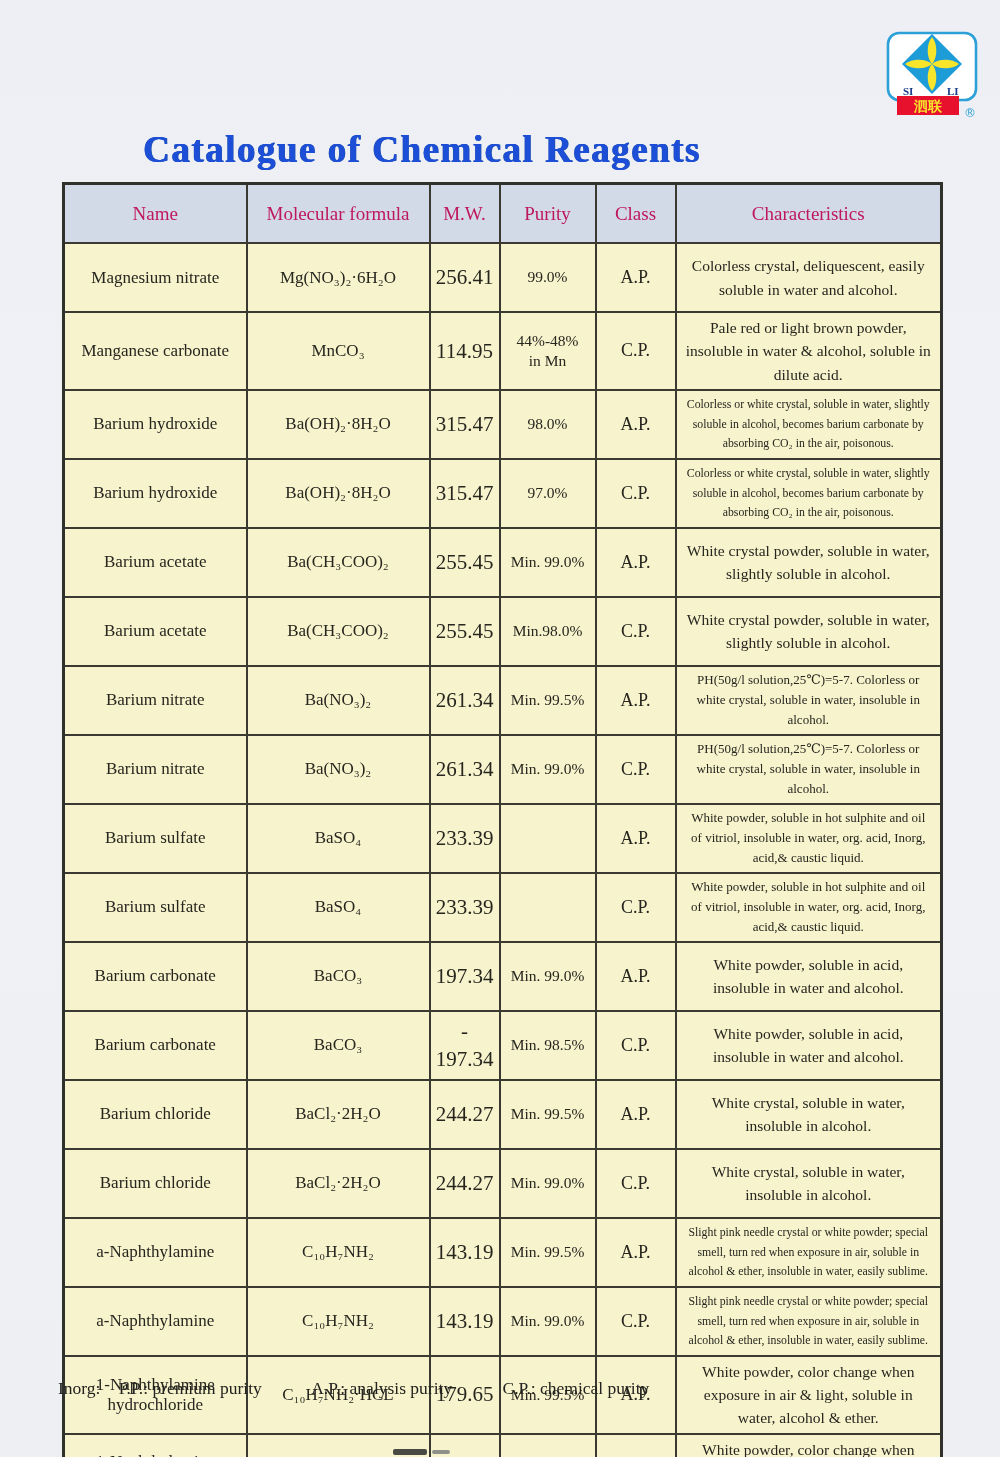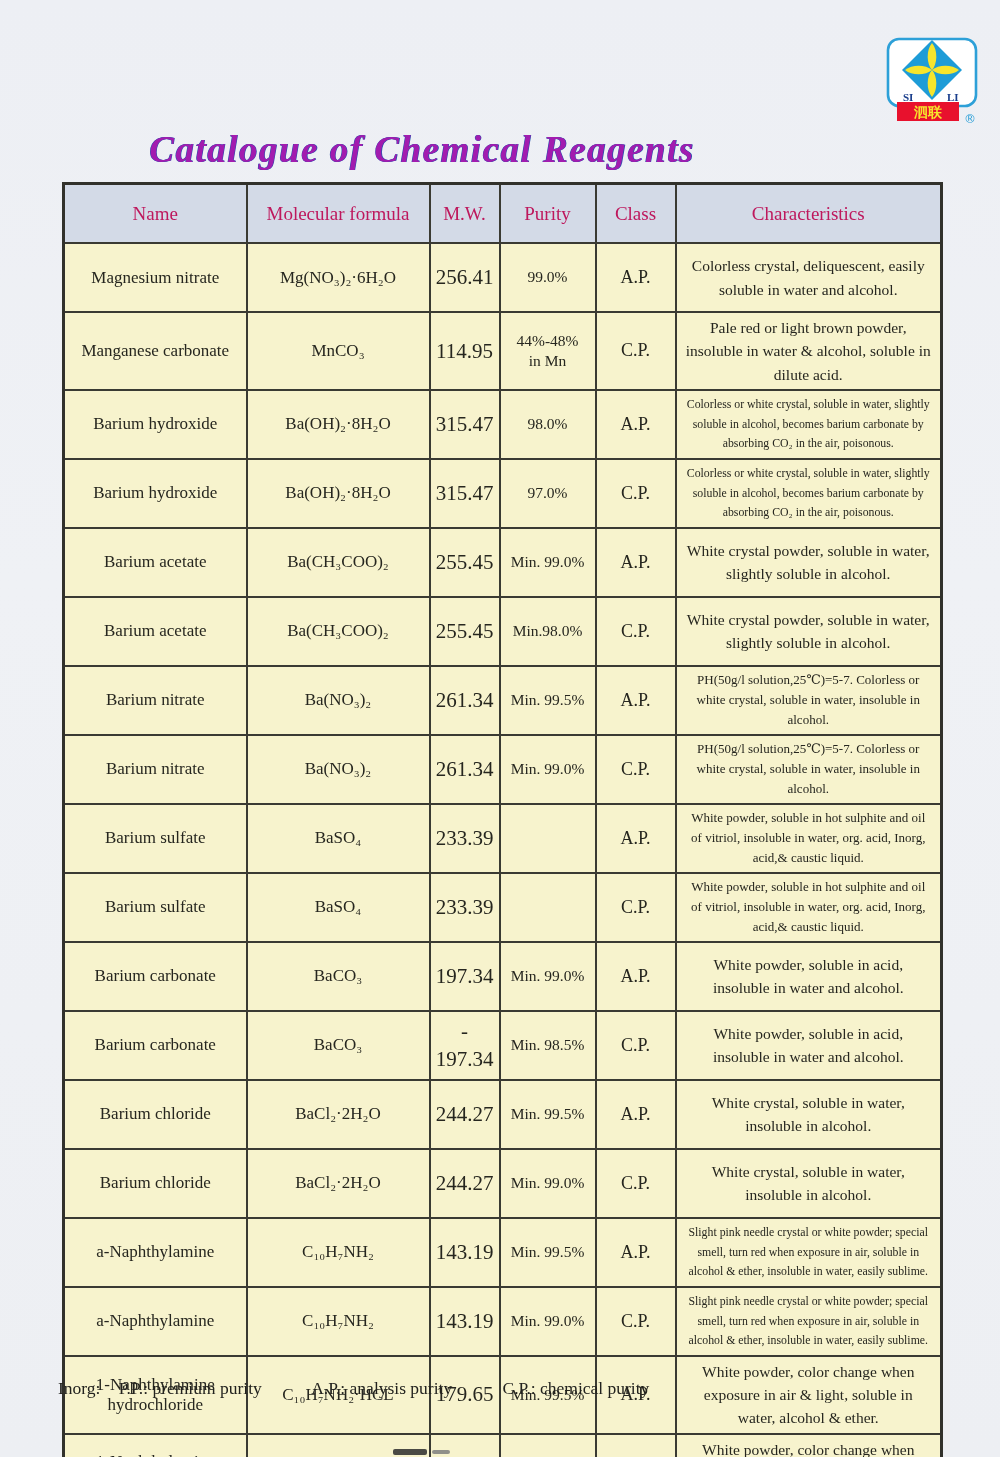--- a/index.html
+++ b/index.html
@@ -7,28 +7,28 @@
     width:1000px;height:1457px;
     background:#eef0f5;
     position:relative;
     font-family:"Liberation Serif","DejaVu Serif",serif;
     color:#22221e;
     overflow:hidden;
   }
   
   .page-tint{position:absolute;inset:0;background:linear-gradient(180deg,#edeff4 0%,#eff1f5 40%,#edeff3 100%);}
 
-  .logo-wrap{position:absolute;left:884px;top:34px;width:100px;height:96px;text-decoration:underline;}
+  .logo-wrap{position:absolute;left:884px;top:28px;width:100px;height:96px;text-decoration:underline;}
 
   .title{
     position:absolute;left:0;top:128px;width:844px;
     text-align:center;
-    font-size:37px;font-weight:bold;font-style:italic;
+    font-size:37px;font-weight:bold;
     letter-spacing:1.5px;
-    color:#a21caf;
+    color:#1d4ed8;
     text-shadow:0.6px 0 0 #2253ae, -0.4px 0 0 #2253ae;
   }
 
   table.catalogue{
     position:absolute;left:62px;top:182px;
     width:878px;
     border-collapse:collapse;
     table-layout:fixed;
     border:3px solid #31312b;
   }

